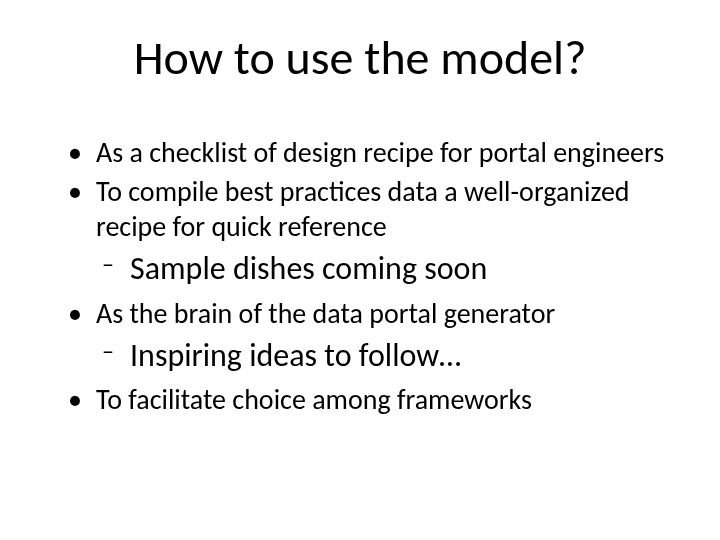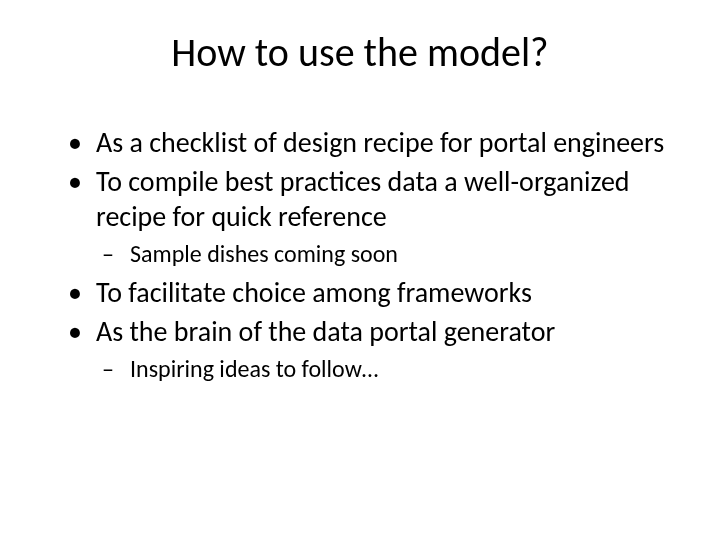--- a/index.html
+++ b/index.html
@@ -10,21 +10,21 @@
     font-family: Calibri, "Segoe UI", Arial, sans-serif;
     color: #000000;
     overflow: hidden;
   }
   .slide {
     width: 100%;
     height: 100%;
     padding: 28px 40px 40px 40px;
   }
   .title {
-    font-size: 40px;
+    font-size: 48px;
     font-weight: 400;
     text-align: center;
     margin-bottom: 48px;
     letter-spacing: 0px;
   }
   .content {
     padding-left: 28px;
   }
   ul.level1 {
     list-style: none;
@@ -43,21 +43,21 @@
     top: 0;
     font-size: 28px;
   }
   ul.level2 {
     list-style: none;
     margin-top: 4px;
     margin-bottom: 6px;
   }
   ul.level2 > li {
     position: relative;
-    font-size: 24px;
+    font-size: 32px;
     line-height: 1.3;
     padding-left: 28px;
     margin-left: 6px;
   }
   ul.level2 > li::before {
     content: "–";
     position: absolute;
     left: 0;
     top: 0;
     font-size: 24px;
@@ -75,25 +75,25 @@
       </li>
       <li>
         <span>To compile best practices data a well-organized recipe for quick reference</span>
         <ul class="level2">
           <li>
             <span>Sample dishes coming soon</span>
           </li>
         </ul>
       </li>
       <li>
-        <span>To facilitate choice among frameworks</span>
-      </li>
-      <li>
         <span>As the brain of the data portal generator</span>
         <ul class="level2">
           <li>
             <span>Inspiring ideas to follow…</span>
           </li>
         </ul>
       </li>
+      <li>
+        <span>To facilitate choice among frameworks</span>
+      </li>
     </ul>
   </div>
 </div>
 
 </body></html>

